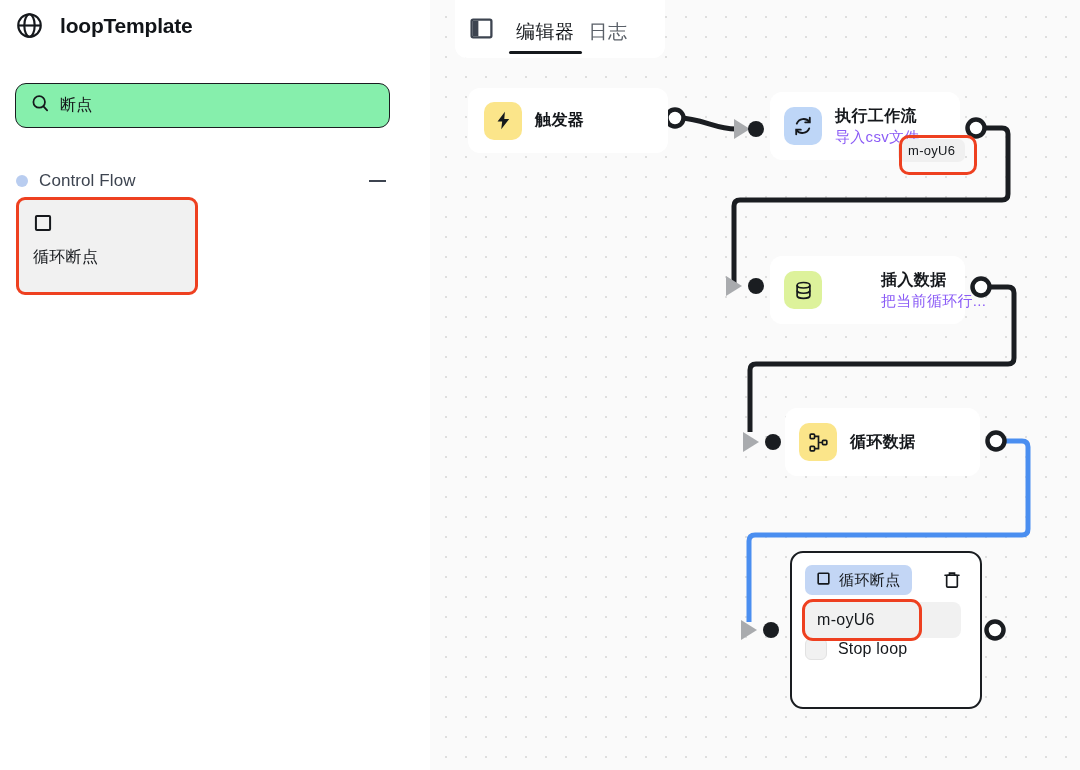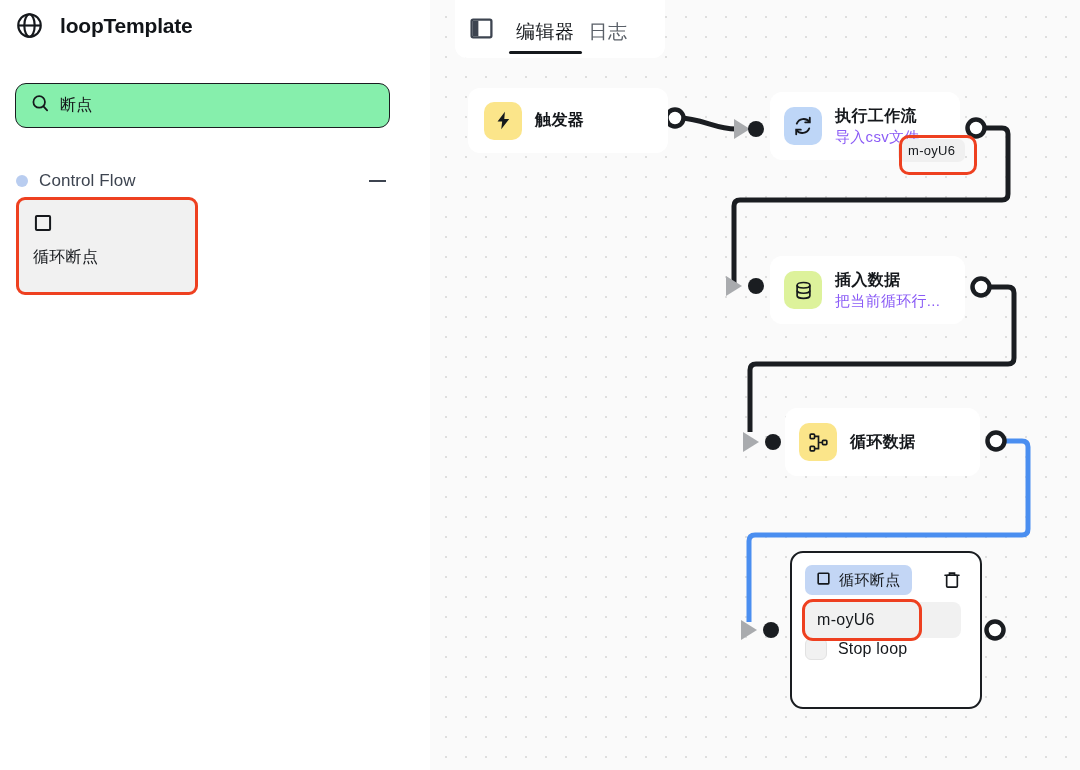--- a/index.html
+++ b/index.html
@@ -108,21 +108,21 @@
     width: 38px; height: 38px; border-radius: 10px;
     display: flex; align-items: center; justify-content: center;
     flex: 0 0 38px;
   }
   .node-txt { margin-left: 13px; min-width: 0; }
   .node-title { font-size: 16px; font-weight: 700; color: #15181c; letter-spacing: 0.4px; white-space: nowrap; }
   .node-sub { font-size: 15px; color: #8b5cf6; letter-spacing: 0.3px; white-space: nowrap; margin-top: 1px; }
 
   #node-trigger  { left: 38px;  top: 88px;  width: 200px; height: 65px; padding: 0 16px; }
   #node-loopdata { left: 340px; top: 92px;  width: 190px; height: 68px; padding: 0 14px; }
-  #node-insert   { left: 340px; top: 256px; width: 195px; height: 68px; padding: 0 14px; }
+  #node-insert   { left: 340px; top: 256px; width: 195px; height: 68px; padding: 0 14px; gap: 46px; }
   #node-exec     { left: 355px; top: 408px; width: 195px; height: 68px; padding: 0 14px; }
 
   .badge-chip {
     position: absolute; left: 468px; top: 139px;
     background: #f0f0f0; border-radius: 7px;
     padding: 4px 10px; font-size: 13px; color: #15181c;
     letter-spacing: 0.3px; z-index: 4;
   }
   .badge-ring {
     position: absolute; left: 469px; top: 135px;

